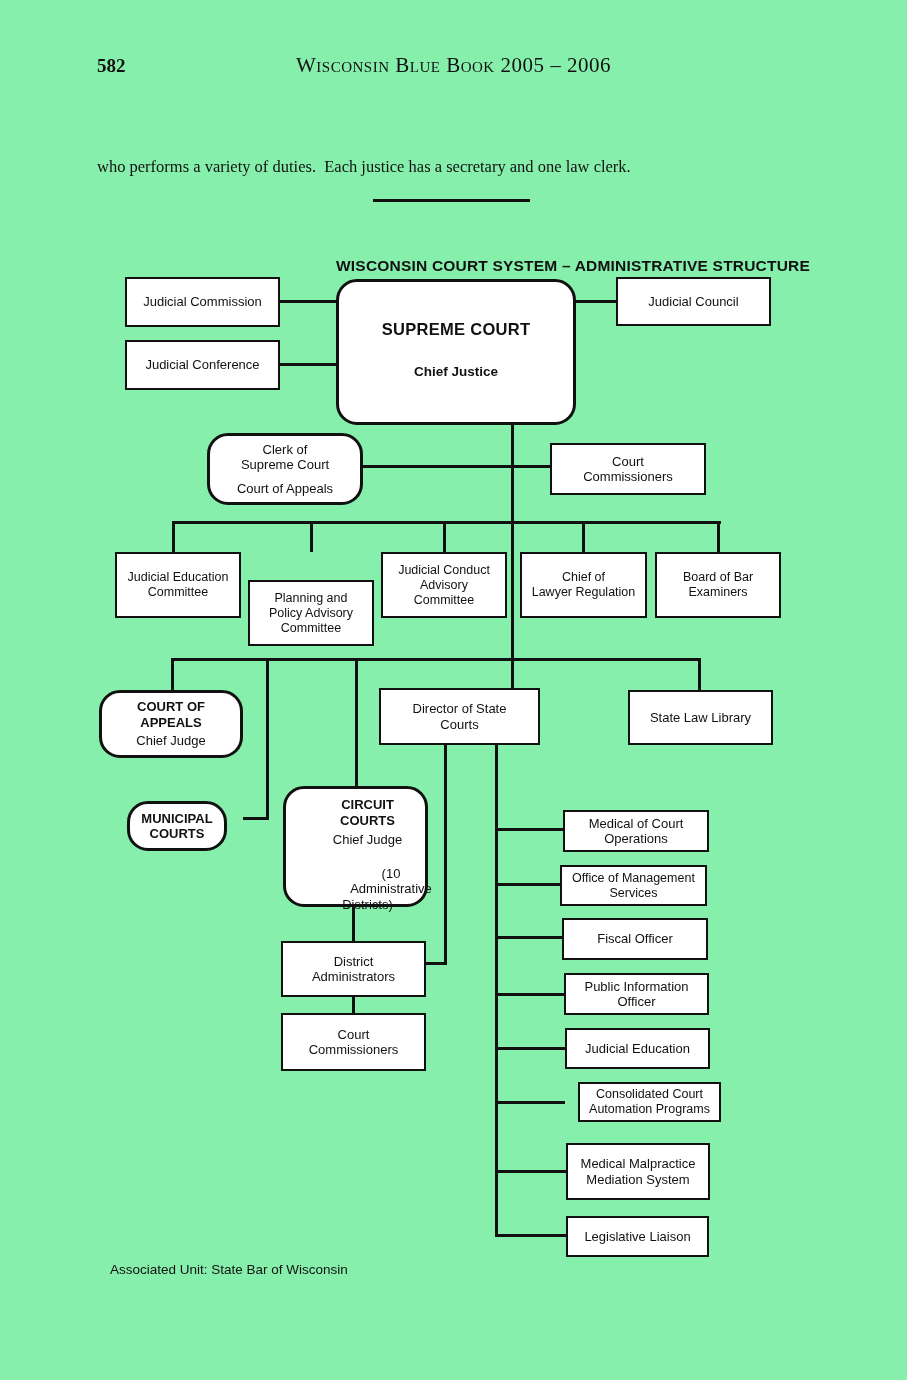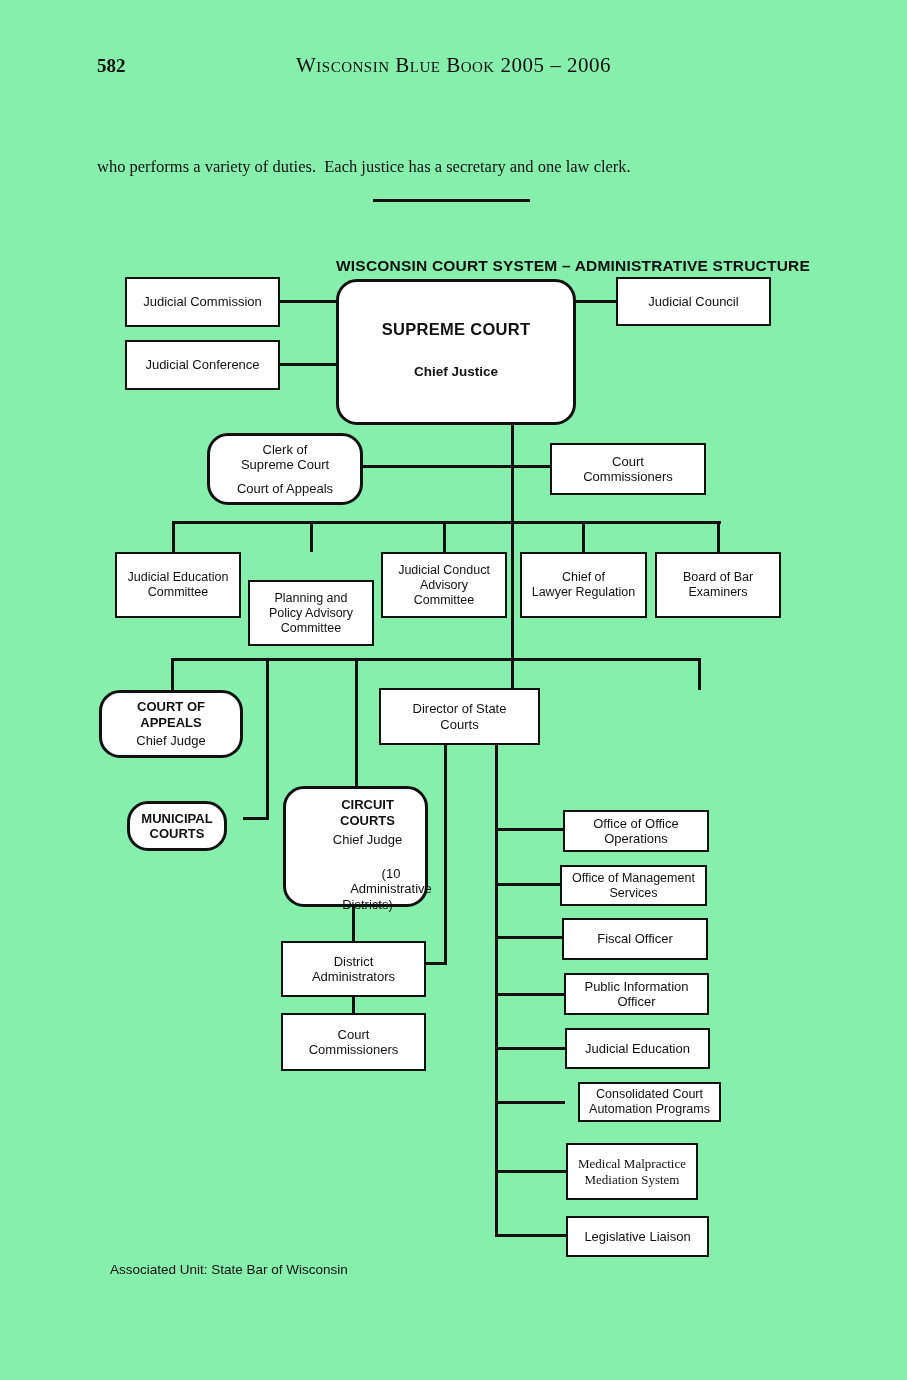--- a/index.html
+++ b/index.html
@@ -122,20 +122,23 @@
 
   <div class="box th" style="left:99px;top:690px;width:144px;height:68px;text-align:center;">
     <span class="b">COURT OF</span>
     <span class="b">APPEALS</span>
     <span class="mt3">Chief Judge</span>
   </div>
   <div class="box" style="left:379px;top:688px;width:161px;height:57px;">
     <span>Director of State</span>
     <span>Courts</span>
   </div>
+  <div class="box" style="left:628px;top:690px;width:145px;height:55px;">
+    <span>State Law Library</span>
+  </div>
 
   <div class="box th" style="left:127px;top:801px;width:100px;height:50px;">
     <span class="b">MUNICIPAL</span>
     <span class="b">COURTS</span>
   </div>
   <div class="box th" style="left:283px;top:786px;width:145px;height:121px;justify-content:flex-start;padding-top:8px;padding-left:24px;">
     <span class="b">CIRCUIT</span>
     <span class="b">COURTS</span>
     <span class="mt4">Chief Judge</span>
     <span class="mt18">(10 Administrative</span>
@@ -144,42 +147,42 @@
   <div class="box" style="left:281px;top:941px;width:145px;height:56px;">
     <span>District</span>
     <span>Administrators</span>
   </div>
   <div class="box" style="left:281px;top:1013px;width:145px;height:58px;">
     <span>Court</span>
     <span>Commissioners</span>
   </div>
 
   <div class="box" style="left:563px;top:810px;width:146px;height:42px;">
-    <span>Office of Office</span>
+    <span>Medical of Court</span>
     <span>Operations</span>
   </div>
   <div class="box sm" style="left:560px;top:865px;width:147px;height:41px;">
     <span>Office of Management</span>
     <span>Services</span>
   </div>
   <div class="box" style="left:562px;top:918px;width:146px;height:42px;">
     <span>Fiscal Officer</span>
   </div>
   <div class="box" style="left:564px;top:973px;width:145px;height:42px;">
     <span>Public Information</span>
     <span>Officer</span>
   </div>
   <div class="box" style="left:565px;top:1028px;width:145px;height:41px;">
     <span>Judicial Education</span>
   </div>
   <div class="box sm" style="left:578px;top:1082px;width:143px;height:40px;">
     <span>Consolidated Court</span>
     <span>Automation Programs</span>
   </div>
-  <div class="box" style="left:566px;top:1143px;width:132px;height:57px;font-family:Liberation Serif, serif;">
+  <div class="box" style="left:566px;top:1143px;width:144px;height:57px;">
     <span>Medical Malpractice</span>
     <span>Mediation System</span>
   </div>
   <div class="box" style="left:566px;top:1216px;width:143px;height:41px;">
     <span>Legislative Liaison</span>
   </div>
 
   <div class="abs footnote">Associated Unit: State Bar of Wisconsin</div>
 
 </div>

